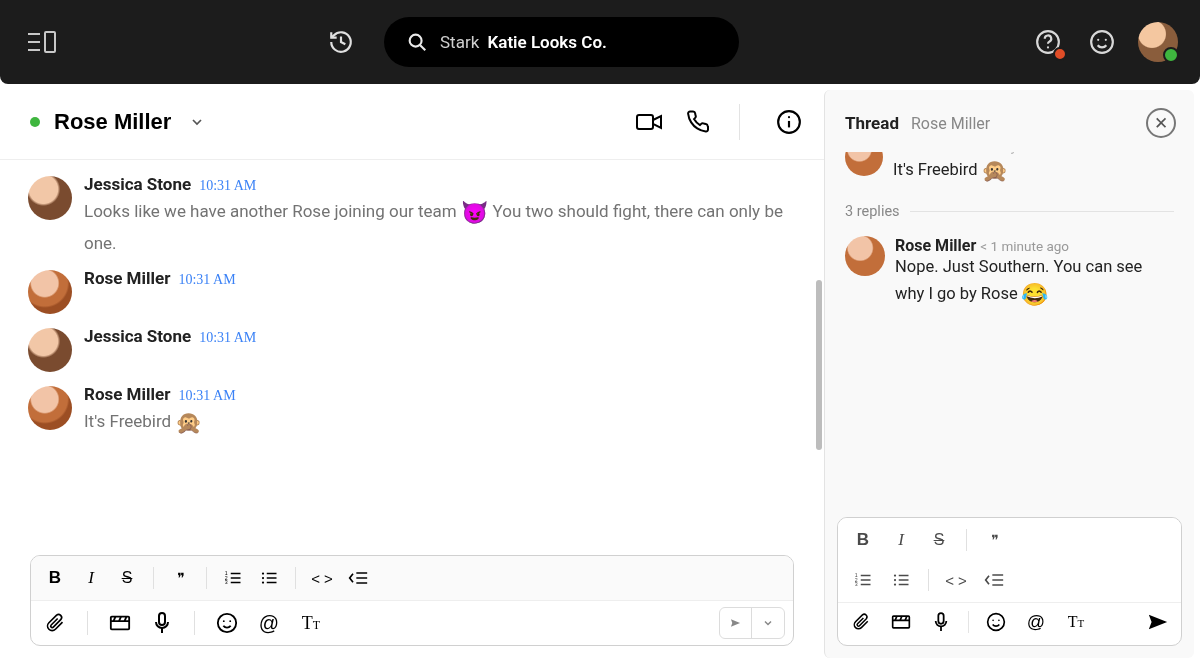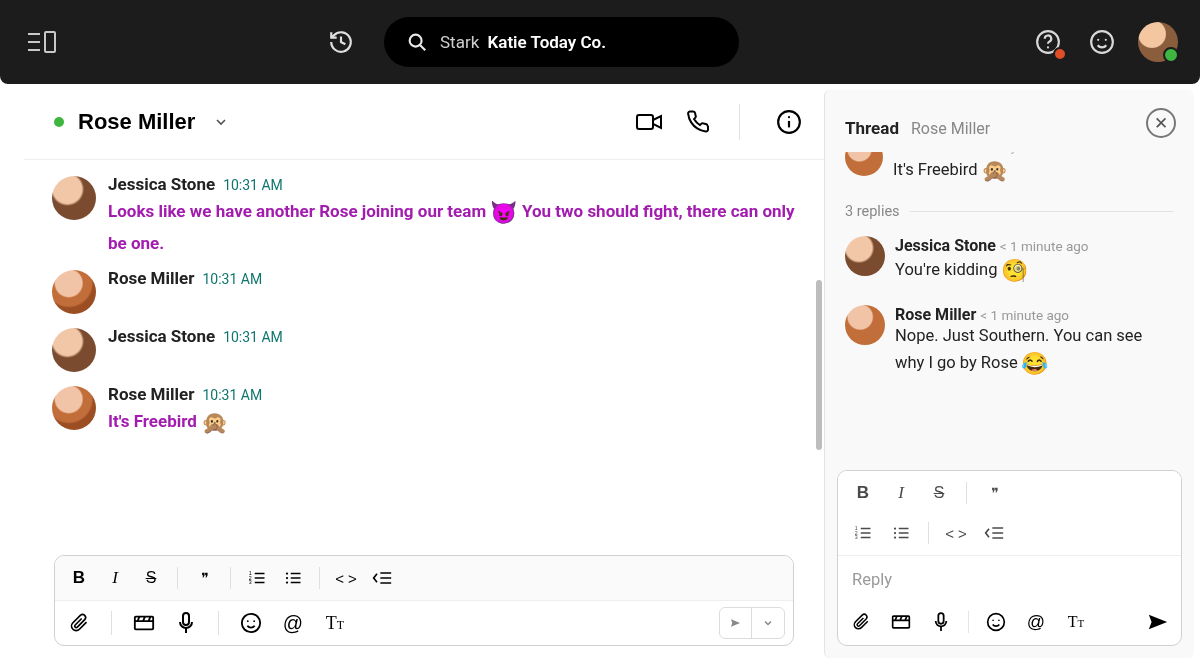--- a/index.html
+++ b/index.html
@@ -54,21 +54,20 @@
   .avatar-top::after {
     content:""; position:absolute; bottom:-1px; right:-1px;
     width:12px; height:12px; background:#3fb63f; border-radius:50%;
     border:2px solid #1c1c1c;
   }
 
   
   .main {
     display:flex;
     height: calc(664px - 84px);
-    padding-left: 24px;
   }
   .chat-pane {
     flex: 1 1 auto;
     display:flex; flex-direction:column;
     min-width:0;
   }
   .thread-pane {
     flex: 0 0 370px;
     border-left: 1px solid #e3e3e3;
     background:#f9f9f9;
@@ -105,22 +104,22 @@
   }
   .msg .av {
     width:44px; height:44px; border-radius:50%;
     flex-shrink:0; margin-right: 12px; margin-top:2px;
     background: radial-gradient(circle at 35% 30%, #f2c7a7 0 34%, #7a4b2f 40% 100%);
   }
   .av.rose { background: radial-gradient(circle at 38% 30%, #f2c4a7 0 32%, #c26e3a 36% 55%, #9c4e23 60% 100%); }
   .msg .body { flex:1; min-width:0; }
   .msg .head { display:flex; align-items:baseline; gap:8px; margin-bottom:2px;}
   .msg .author { font-weight:700; font-size:17px; }
-  .msg .ts { font-size:14px; color:#0f766e; }
-  .msg .text { font-size:17px; line-height:1.55; color:#a21caf;font-weight:bold; }
+  .msg .ts { font-size:14px; color:#3b82f6;font-family:Liberation Serif, serif; }
+  .msg .text { font-size:17px; line-height:1.55; color:#737373; }
   .emo { font-size: 22px; vertical-align: -3px; }
 
   .chat-scrollbar {
     position:absolute; right:2px; top:120px;
     width:6px; height:170px; background:#bdbdbd; border-radius:3px;
   }
 
   
   .composer {
     margin: 0 30px 18px 30px;
@@ -152,21 +151,21 @@
   }
   .composer-actions .act-sep { width:1px; height:24px; background:#e0e0e0; margin:0 6px;}
   .composer-actions button { width:32px; height:32px; display:flex; align-items:center; justify-content:center; }
   .composer-actions .spacer { flex:1; }
   .send-grp { display:flex; align-items:center; border:1px solid #dcdcdc; border-radius:6px; overflow:hidden;}
   .send-grp button:first-child { border-right:1px solid #dcdcdc;}
   .send-grp button { height:30px; padding: 0 10px; color:#888; }
 
   
   .thread-header {
-    display:flex; align-items:flex-end; padding: 18px 18px 14px 20px;
+    display:flex; align-items:center; padding: 18px 18px 14px 20px;
   }
   .thread-header .t-title { font-weight:700; font-size:17px; margin-right:12px;}
   .thread-header .t-sub { color:#888; font-size:16px;}
   .thread-header .t-spacer { flex:1;}
   .close-thread { width:30px; height:30px; border:2px solid #777; border-radius:50%; color:#555; font-size:17px; line-height:1; display:flex; align-items:center; justify-content:center;}
 
   .thread-body { padding: 0 14px; overflow:hidden; flex:1; font-size:16px;}
   .thread-orig {
     display:flex; gap:10px; padding: 0 6px 10px 6px;
   }
@@ -238,21 +237,21 @@
     <span class="search-icn">
       <svg width="22" height="22" viewBox="0 0 24 24">
           <g fill="none" stroke="currentColor" stroke-width="2.3">
             <circle cx="10.5" cy="10.5" r="6.5"></circle>
             <line x1="15.5" y1="15.5" x2="21" y2="21"></line>
           </g>
         </svg>
     </span>
     <span class="search-text">
       <span>Stark</span>
-      <b>Katie Today Co.</b>
+      <b>Katie Looks Co.</b>
     </span>
   </div>
   <div class="right">
     <button class="icon-btn help-btn">
       <svg width="26" height="26" viewBox="0 0 24 24">
           <g fill="none" stroke="currentColor" stroke-width="2">
             <circle cx="12" cy="12" r="10"></circle>
             <path d="M9 9a3 3 0 1 1 4.2 2.7c-.9.5-1.2 1-1.2 1.8"></path>
             <circle cx="12" cy="17" r="1" fill="currentColor" stroke="none"></circle>
           </g>
@@ -495,27 +494,20 @@
         <div>
           <div style="margin-top:-16px;overflow:hidden;white-space:nowrap"><span class="faded">Rose Miller</span> <span class="faded-ts">Today at 10:31 AM</span></div>
           <div class="t-text"><span>It's Freebird </span><span class="emo">🙊</span></div>
         </div>
       </div>
 
       <div class="replies-sep">
           <span>3 replies</span>
         </div>
 
-      <div class="t-msg">
-        <div class="av-sm"></div>
-        <div>
-          <div><span class="t-author">Jessica Stone</span><span class="t-ts">&lt; 1 minute ago</span></div>
-          <div class="t-text"><span>You're kidding </span><span class="emo">🧐</span></div>
-        </div>
-      </div>
 
       <div class="t-msg">
         <div class="av-sm rose"></div>
         <div>
           <div><span class="t-author">Rose Miller</span><span class="t-ts">&lt; 1 minute ago</span></div>
           <div class="t-text"><span>Nope. Just Southern. You can see why I go by Rose </span><span class="emo">😂</span></div>
         </div>
       </div>
     </div>
 
@@ -569,21 +561,20 @@
             <svg width="20" height="16" viewBox="0 0 24 18">
               <g stroke="currentColor" stroke-width="2" fill="none">
                 <polyline points="6,4 2,9 6,14"></polyline>
                 <line x1="10" y1="3" x2="23" y2="3"></line>
                 <line x1="10" y1="9" x2="23" y2="9"></line>
                 <line x1="10" y1="15" x2="23" y2="15"></line>
               </g>
             </svg>
           </button>
       </div>
-      <input class="t-composer-input" placeholder="Reply" style="">
       <div class="t-actions">
         <button class="icon-btn">
             <svg width="18" height="20" viewBox="0 0 24 24">
               <path fill="none" stroke="currentColor" stroke-width="2" d="M21 11l-8.5 8.5a5.5 5.5 0 0 1-7.8-7.8l9.2-9.2a3.7 3.7 0 0 1 5.2 5.2L10 17a1.8 1.8 0 0 1-2.6-2.6l7.8-7.8"></path>
             </svg>
           </button>
         <button class="icon-btn">
             <svg width="20" height="16" viewBox="0 0 24 18">
               <g fill="none" stroke="currentColor" stroke-width="2">
                 <rect x="2" y="2" width="20" height="14" rx="1"></rect>

